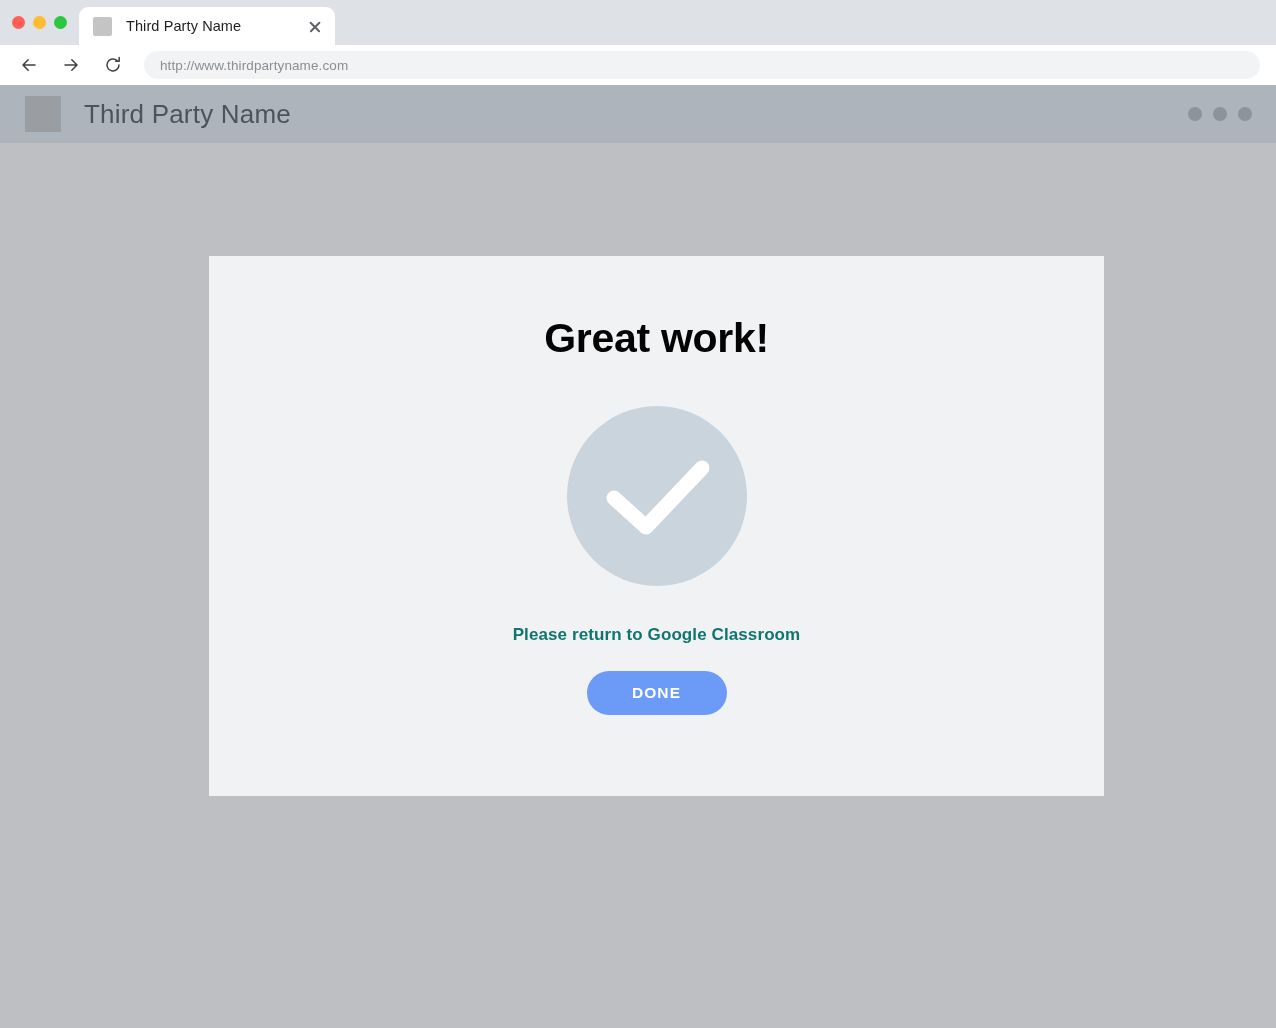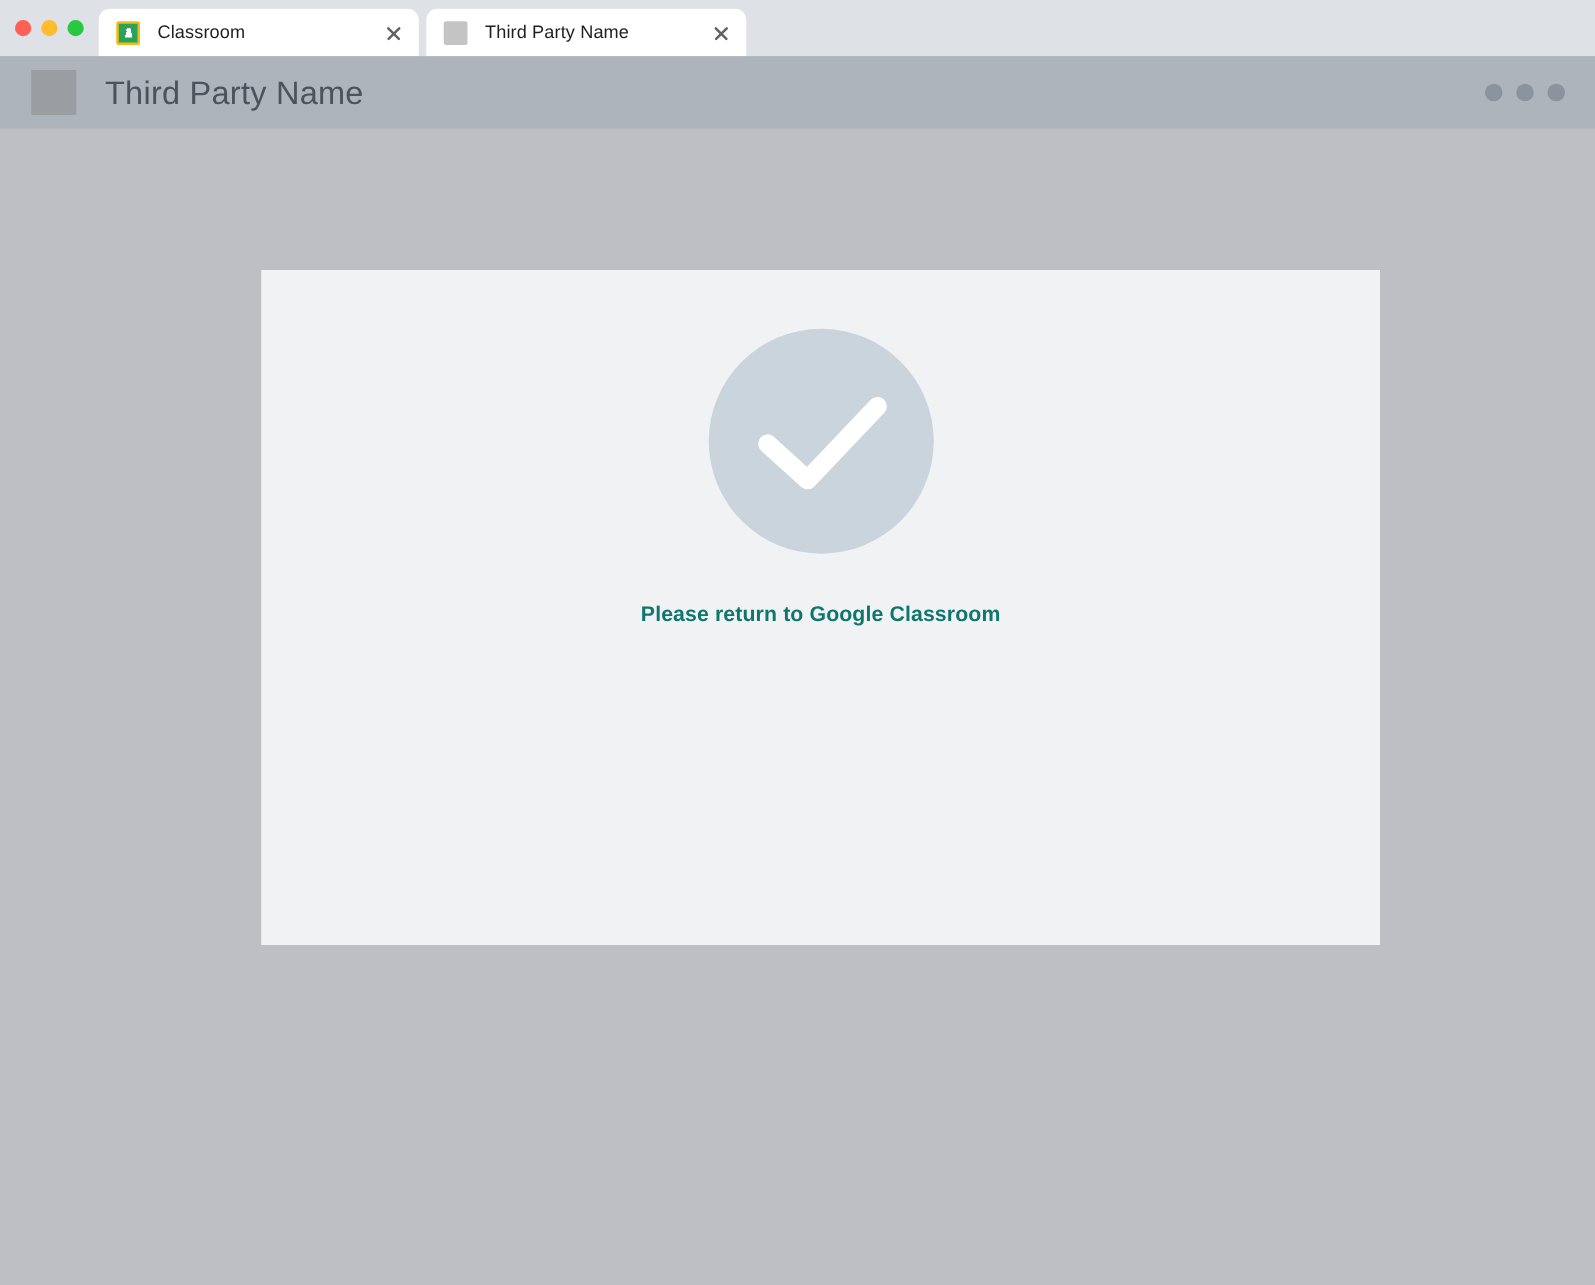--- a/index.html
+++ b/index.html
@@ -285,58 +285,81 @@
 <div class="browser-window">
 
   <div class="tab-strip">
 
     <div class="traffic-lights">
       <span class="traffic-light tl-red"></span>
       <span class="traffic-light tl-yellow"></span>
       <span class="traffic-light tl-green"></span>
     </div>
 
-    <div class="tab">
-      <span class="tab-favicon favicon-classroom"></span>
-      <span class="tab-title">Classroom</span>
-      <span class="tab-close"></span>
-    </div>
 
     <div class="tab">
       <span class="tab-favicon favicon-generic"></span>
       <span class="tab-title">Third Party Name</span>
       <span class="tab-close"></span>
     </div>
 
   </div>
 
+  <div class="toolbar">
+
+    <div class="nav-btn">
+      <svg width="20" height="20" viewBox="0 0 20 20" aria-hidden="true">
+        <path d="M16 10 H4.6 M9.2 4.8 L4 10 L9.2 15.2" fill="none" stroke="#3c4043" stroke-width="1.5" stroke-linecap="round" stroke-linejoin="round"></path>
+      </svg>
+    </div>
+
+    <div class="nav-btn">
+      <svg width="20" height="20" viewBox="0 0 20 20" aria-hidden="true">
+        <path d="M4 10 H15.4 M10.8 4.8 L16 10 L10.8 15.2" fill="none" stroke="#3c4043" stroke-width="1.5" stroke-linecap="round" stroke-linejoin="round"></path>
+      </svg>
+    </div>
+
+    <div class="nav-btn">
+      <svg width="20" height="20" viewBox="0 0 20 20" aria-hidden="true">
+        <path d="M16 10 A6 6 0 1 1 13.9 5.4" fill="none" stroke="#3c4043" stroke-width="1.5" stroke-linecap="round"></path>
+        <path d="M16.2 2.6 L16.2 6.2 L12.6 6.2" fill="none" stroke="#3c4043" stroke-width="1.5" stroke-linecap="round" stroke-linejoin="round"></path>
+      </svg>
+    </div>
+
+    <div class="url-bar">
+      <span class="url-text">http://www.thirdpartyname.com</span>
+    </div>
+
+  </div>
 
   <div class="site-header">
     <span class="site-logo"></span>
     <span class="site-title">Third Party Name</span>
     <span class="header-menu">
       <span class="header-dot"></span>
       <span class="header-dot"></span>
       <span class="header-dot"></span>
     </span>
   </div>
 
   <div class="page-body">
 
     <div class="card">
 
+      <div class="card-heading">Great work!</div>
 
       <div class="check-circle">
         <svg width="104" height="80" viewBox="0 0 104 80" aria-hidden="true">
           <path d="M8 42 L40 71 L96 12" fill="none" stroke="#ffffff" stroke-width="15" stroke-linecap="round" stroke-linejoin="round"></path>
         </svg>
       </div>
 
       <div class="card-message">
         <div>Please return to Google Classroom</div>
       </div>
 
+      <button class="done-button">DONE</button>
 
     </div>
 
   </div>
 
 </div>
 
 </body></html>

